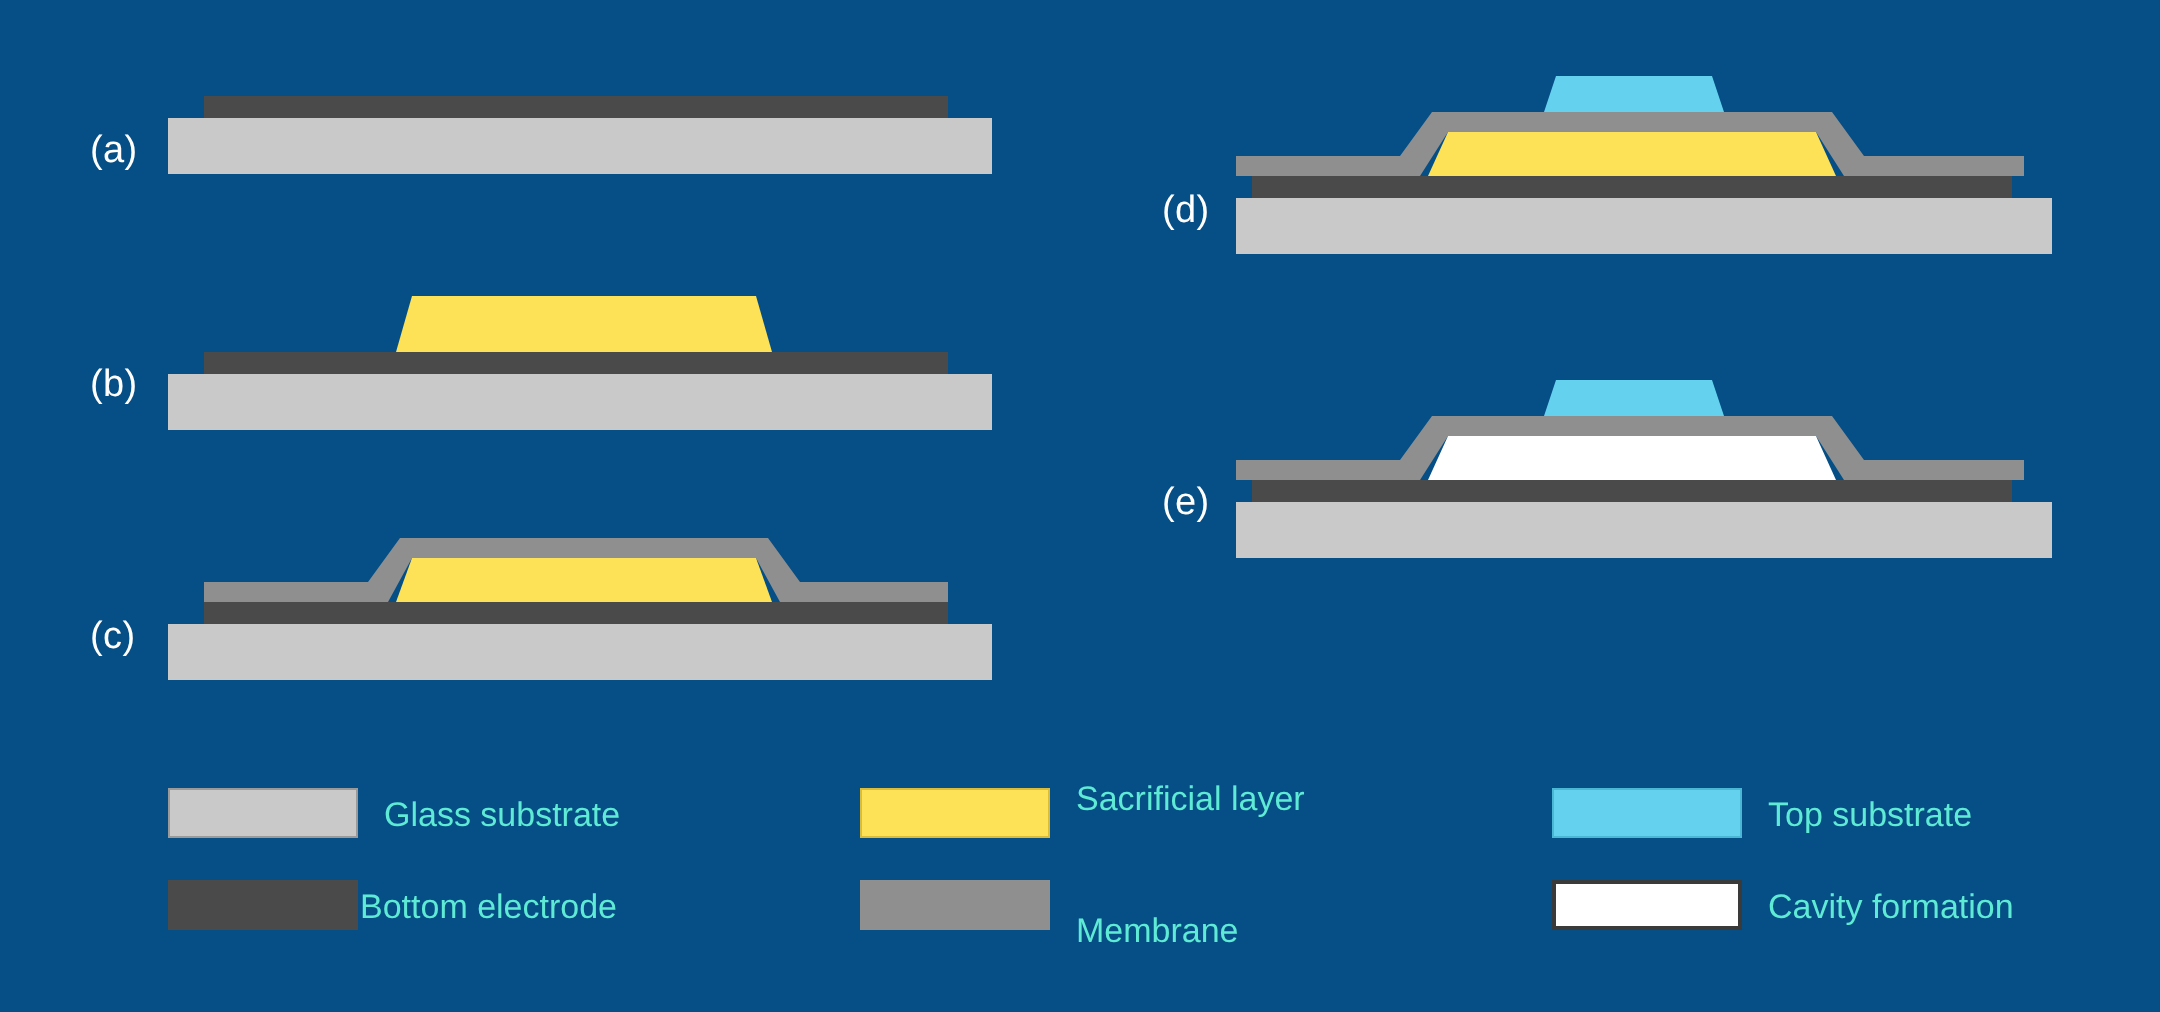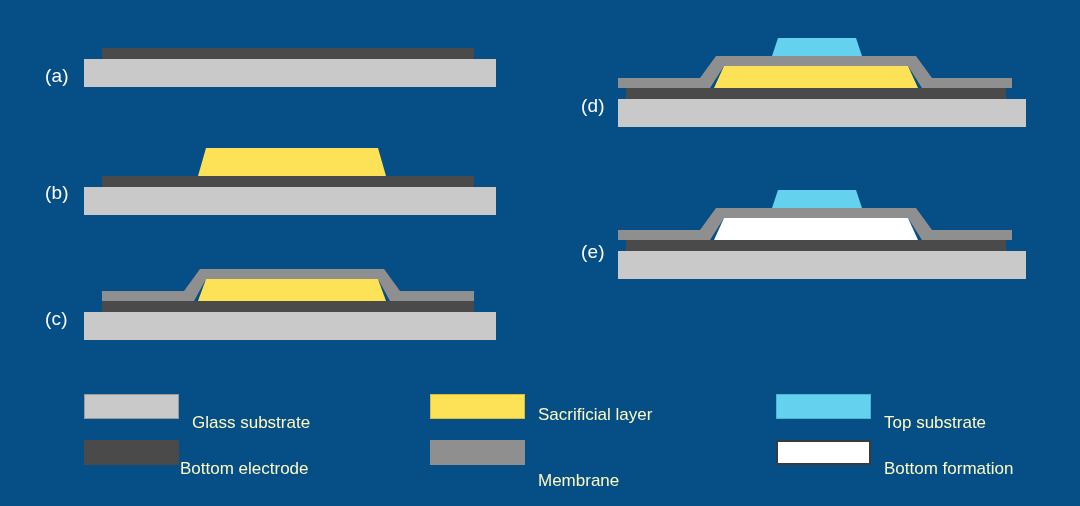--- a/index.html
+++ b/index.html
@@ -21,25 +21,24 @@
   .panel-label {
     position: absolute;
     color: #FFFFFF;
     font-size: 19px;
     font-family: "Liberation Sans", sans-serif;
     letter-spacing: 0.2px;
     white-space: nowrap;
   }
   .legend-label {
     position: absolute;
-    color: #fef9c3;
+    color: #5eead4;
     font-size: 17px;
     font-family: "Liberation Sans", sans-serif;
     white-space: nowrap;
-    margin-top: 15px;
   }
   .legend-swatch {
     position: absolute;
   }
   svg.stack {
     position: absolute;
     overflow: visible;
   }
 </style>
 </head>
@@ -108,17 +107,17 @@
     <div class="legend-swatch" style="left:430px; top:394px; width:95px; height:25px; background:#FDE156; box-shadow: inset 0 0 0 1px #d8bc3a;"></div>
     <div class="legend-label" style="left:538px; top:390px;">Sacrificial layer</div>
 
     <div class="legend-swatch" style="left:430px; top:440px; width:95px; height:25px; background:#8F8F8F;"></div>
     <div class="legend-label" style="left:538px; top:456px;">Membrane</div>
 
     <div class="legend-swatch" style="left:776px; top:394px; width:95px; height:25px; background:#64D2EE; box-shadow: inset 0 0 0 1px #4ab8d4;"></div>
     <div class="legend-label" style="left:884px; top:398px;">Top substrate</div>
 
     <div class="legend-swatch" style="left:776px; top:440px; width:95px; height:25px; background:#FFFFFF; box-shadow: inset 0 0 0 2px #3A3A3A;"></div>
-    <div class="legend-label" style="left:884px; top:444px;">Bottom formation</div>
+    <div class="legend-label" style="left:884px; top:444px;">Cavity formation</div>
 
   </div>
 
 </div>
 
 </body></html>

